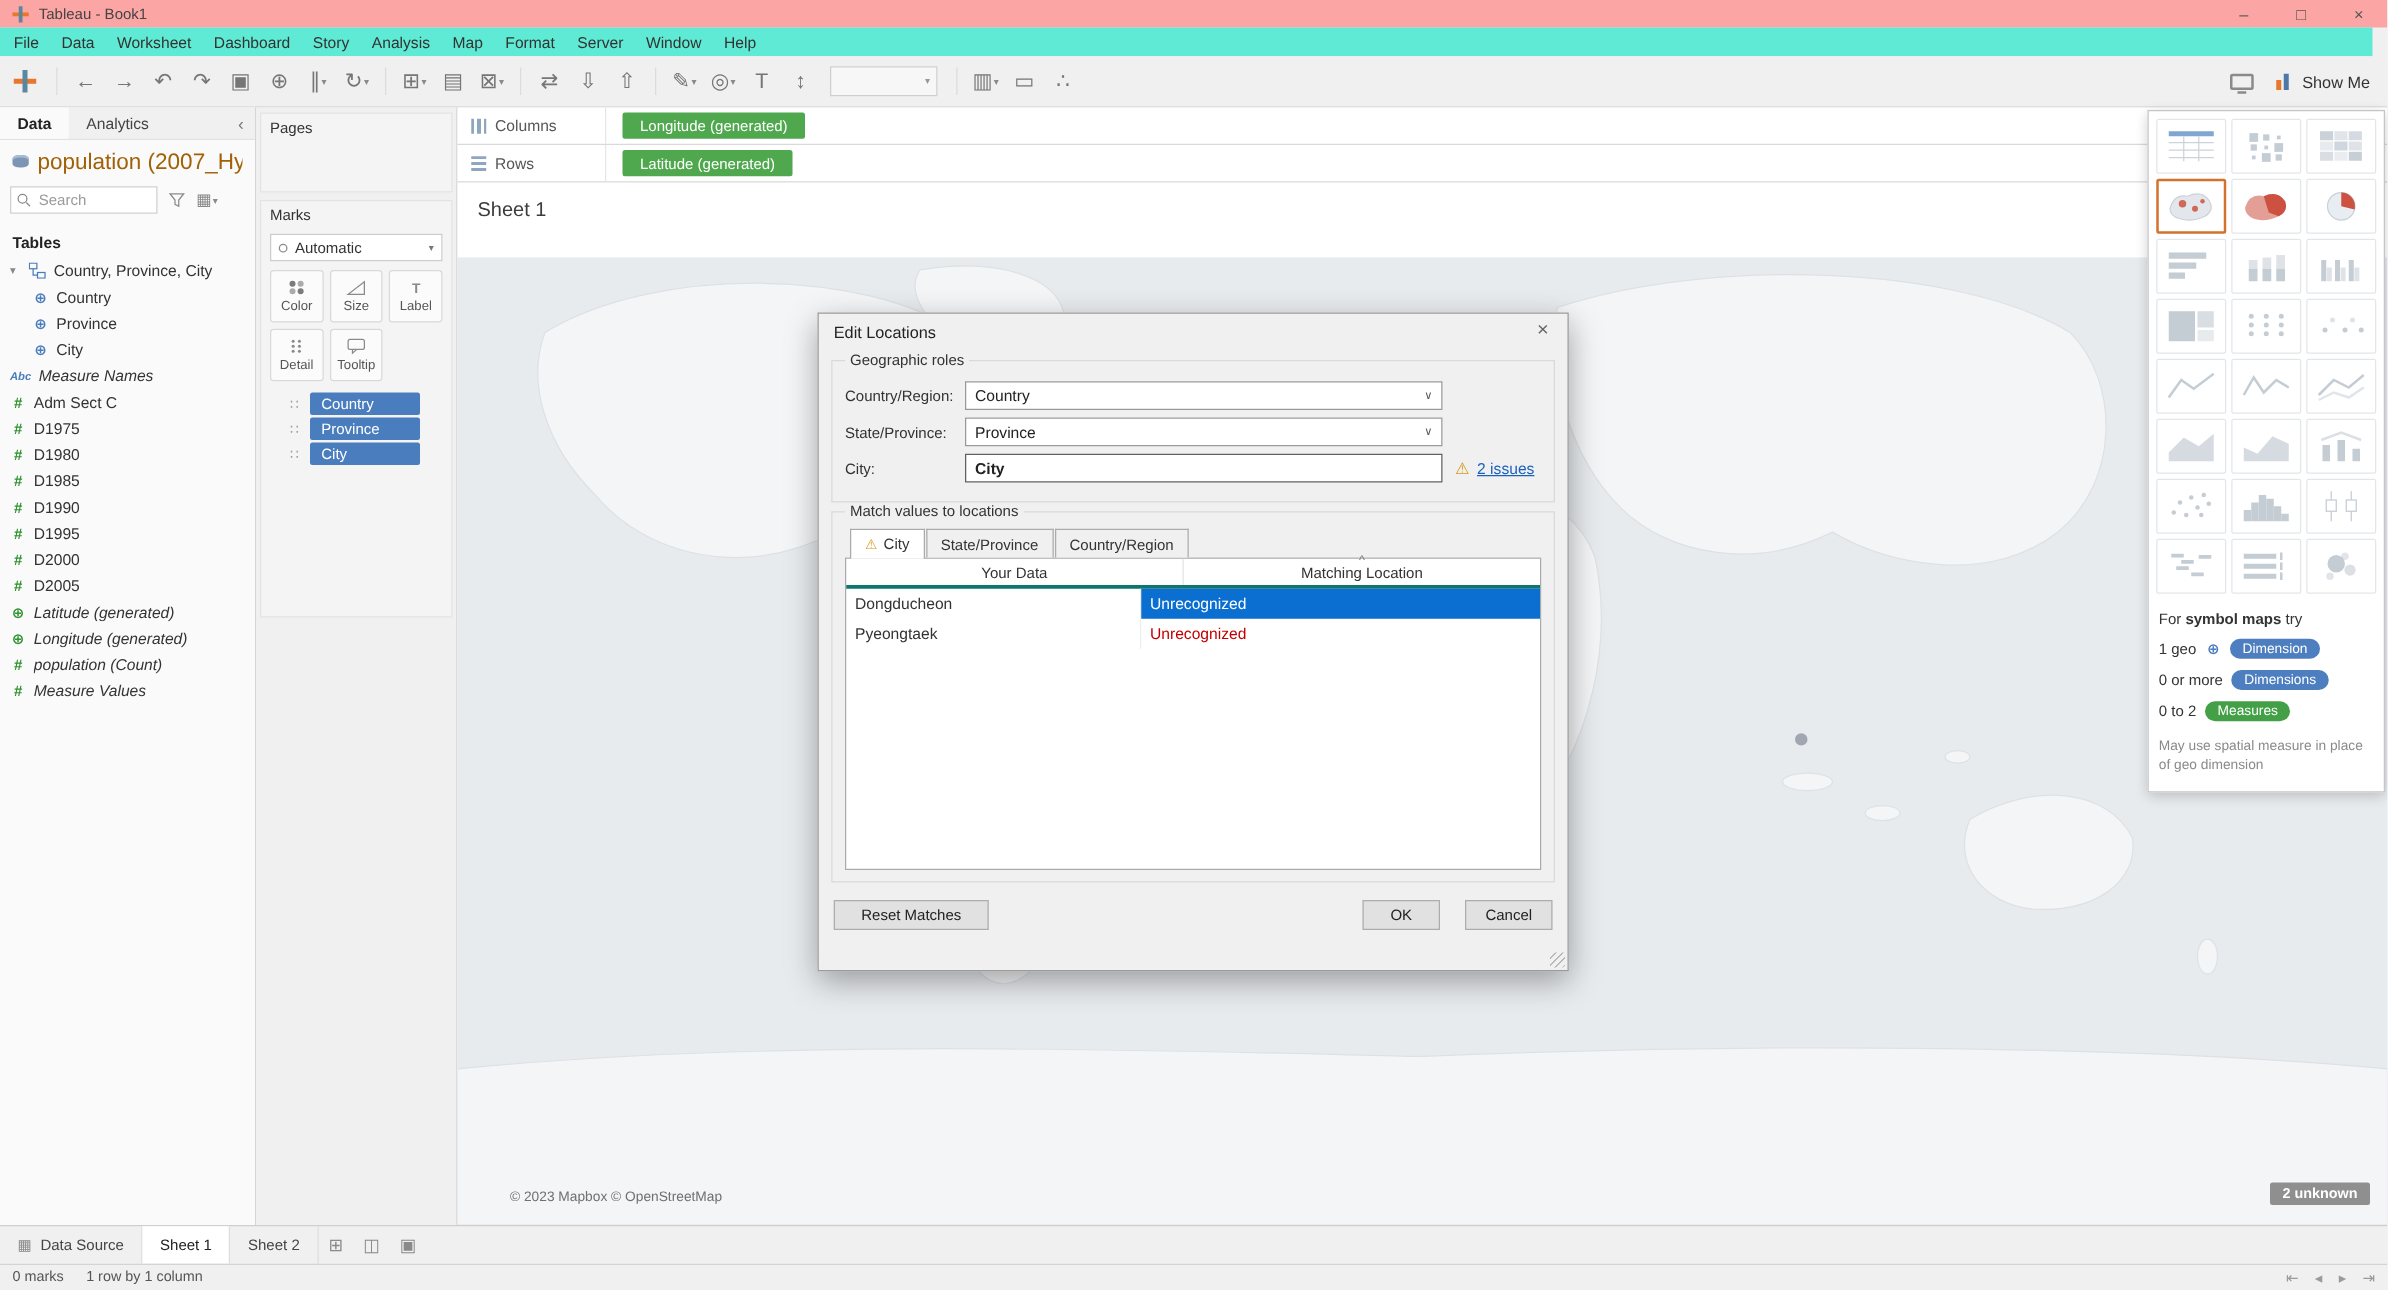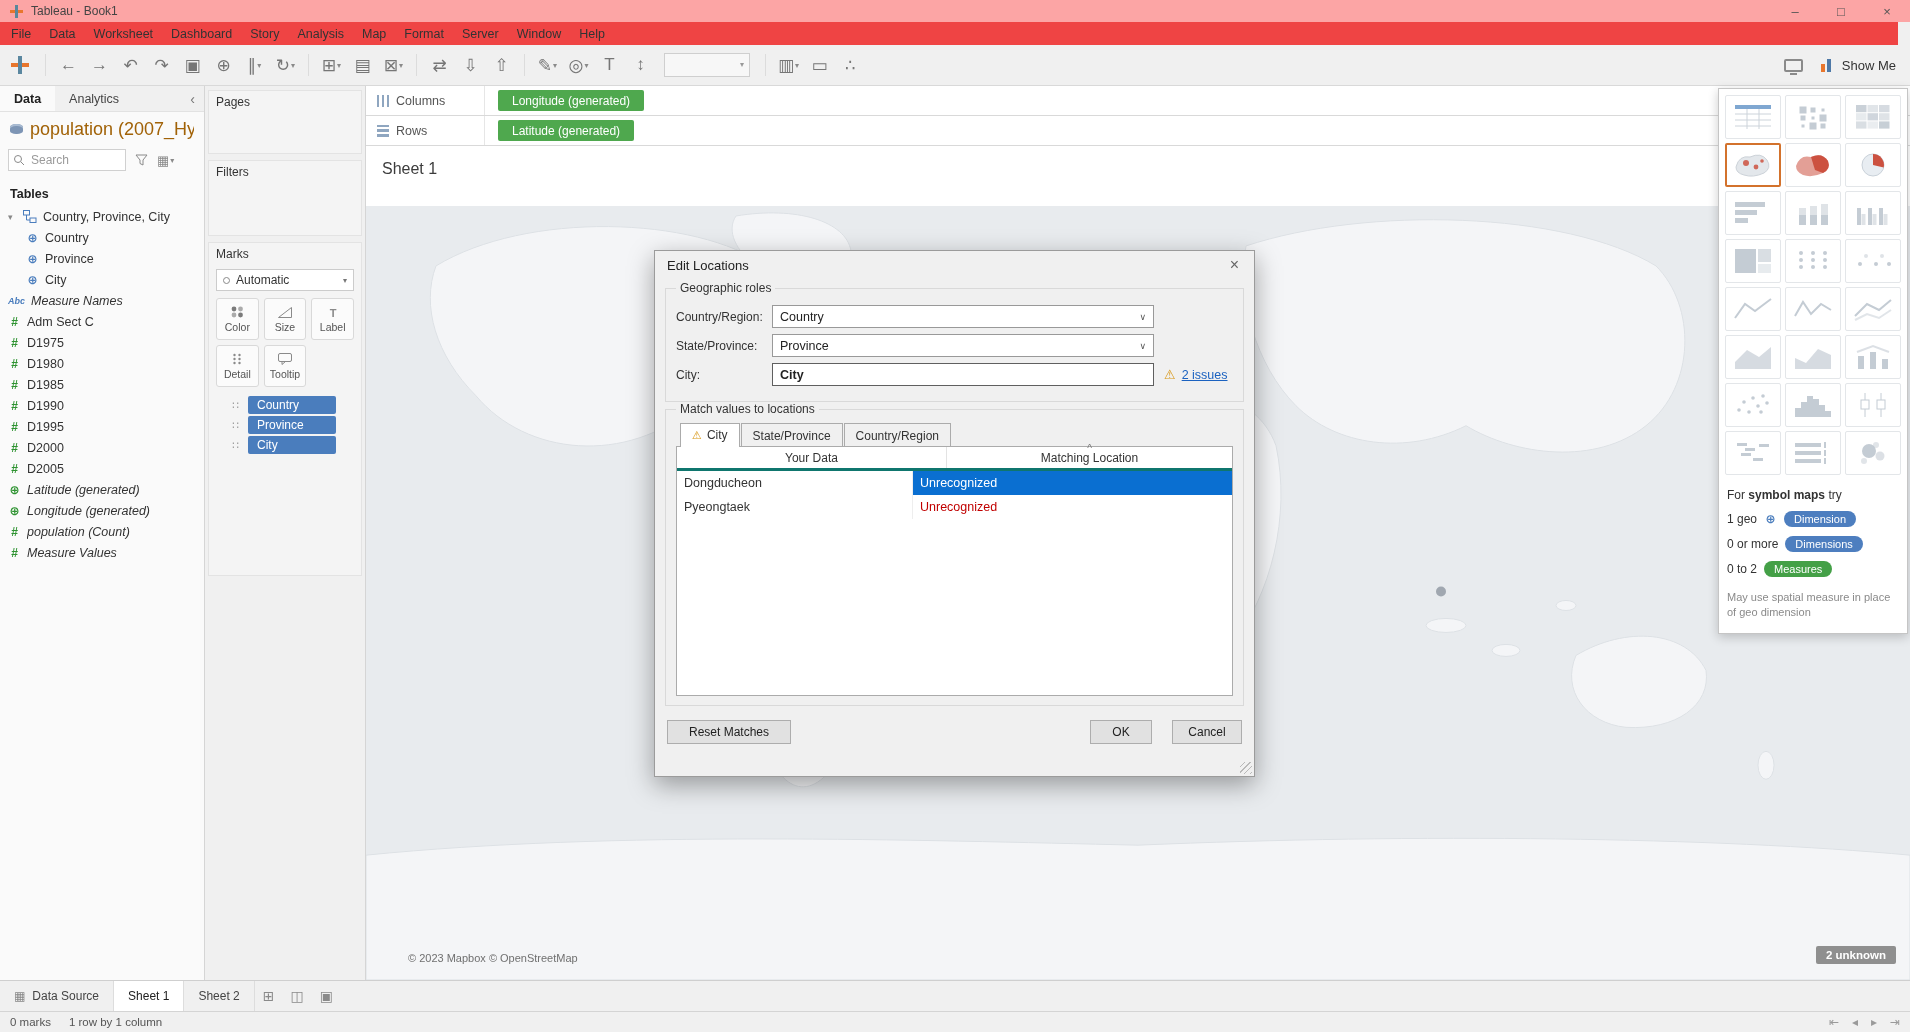--- a/index.html
+++ b/index.html
@@ -11,21 +11,21 @@
   
   .titlebar{position:absolute;top:0;left:0;right:0;height:22px;display:flex;align-items:center;background:#fca5a5}
   .logo-mini{width:13px;height:13px;margin:0 8px 0 10px;position:relative;flex:0 0 auto}
   .logo-mini::before{content:"";position:absolute;left:0;top:5px;width:13px;height:3px;background:#e8762d}
   .logo-mini::after{content:"";position:absolute;left:5px;top:0;width:3px;height:13px;background:#59879b}
   .title-text{font-size:12px;color:#444}
   .win-ctrls{margin-left:auto;display:flex;height:100%}
   .wc{width:46px;display:flex;align-items:center;justify-content:center;font-size:13px;color:#555}
 
   
-  .menubar{position:absolute;top:22px;left:0;right:12px;height:23px;display:flex;align-items:flex-end;background:#ef4444;padding-left:2px}
+  .menubar{position:absolute;top:22px;left:0;right:12px;height:23px;display:flex;align-items:flex-end;background:#5eead4;padding-left:2px}
   .menu-item{padding:0 9px;font-size:12.5px;color:#333;height:100%;display:flex;align-items:center}
 
   
   .toolbar{position:absolute;top:45px;left:0;right:0;height:41px;background:#f0f0f0;border-bottom:1px solid #d9d9d9;display:flex;align-items:center}
   .tb-icons{display:flex;align-items:center;height:100%;padding-left:6px}
   .tb-btn{display:flex;align-items:center;justify-content:center;min-width:29px;height:30px;color:#767676;font-size:17px;margin:0 1px}
   .tb-btn .dd{font-size:8px;margin-left:1px;color:#8a8a8a}
   .tb-sep{width:1px;height:22px;background:#dcdcdc;margin:0 7px}
   .tb-logo{position:relative;width:18px;height:18px;margin:0 9px 0 5px}
   .tb-logo::before{content:"";position:absolute;top:7px;left:0;width:18px;height:4px;background:#e8762d}
@@ -385,23 +385,20 @@
           <div class="field-row italic" style="padding-left: 8px;">
             <span class="fi green">#</span>
             <span class="flabel">Measure Values</span>
           </div>
         </div>
     </div>
 
     <div class="cards-panel">
       <div class="card pages">
         <div class="card-label">Pages</div>
-      </div>
-      <div class="card filters">
-        <div class="card-label">Filters</div>
       </div>
       <div class="card marks">
         <div class="card-label">Marks</div>
         <div class="mark-combo">
           <span class="mc-ic"></span>
           <span>Automatic</span>
           <span class="chev">▾</span>
         </div>
         <div class="mk-grid" id="mk-grid">
             <button class="mk-btn">

